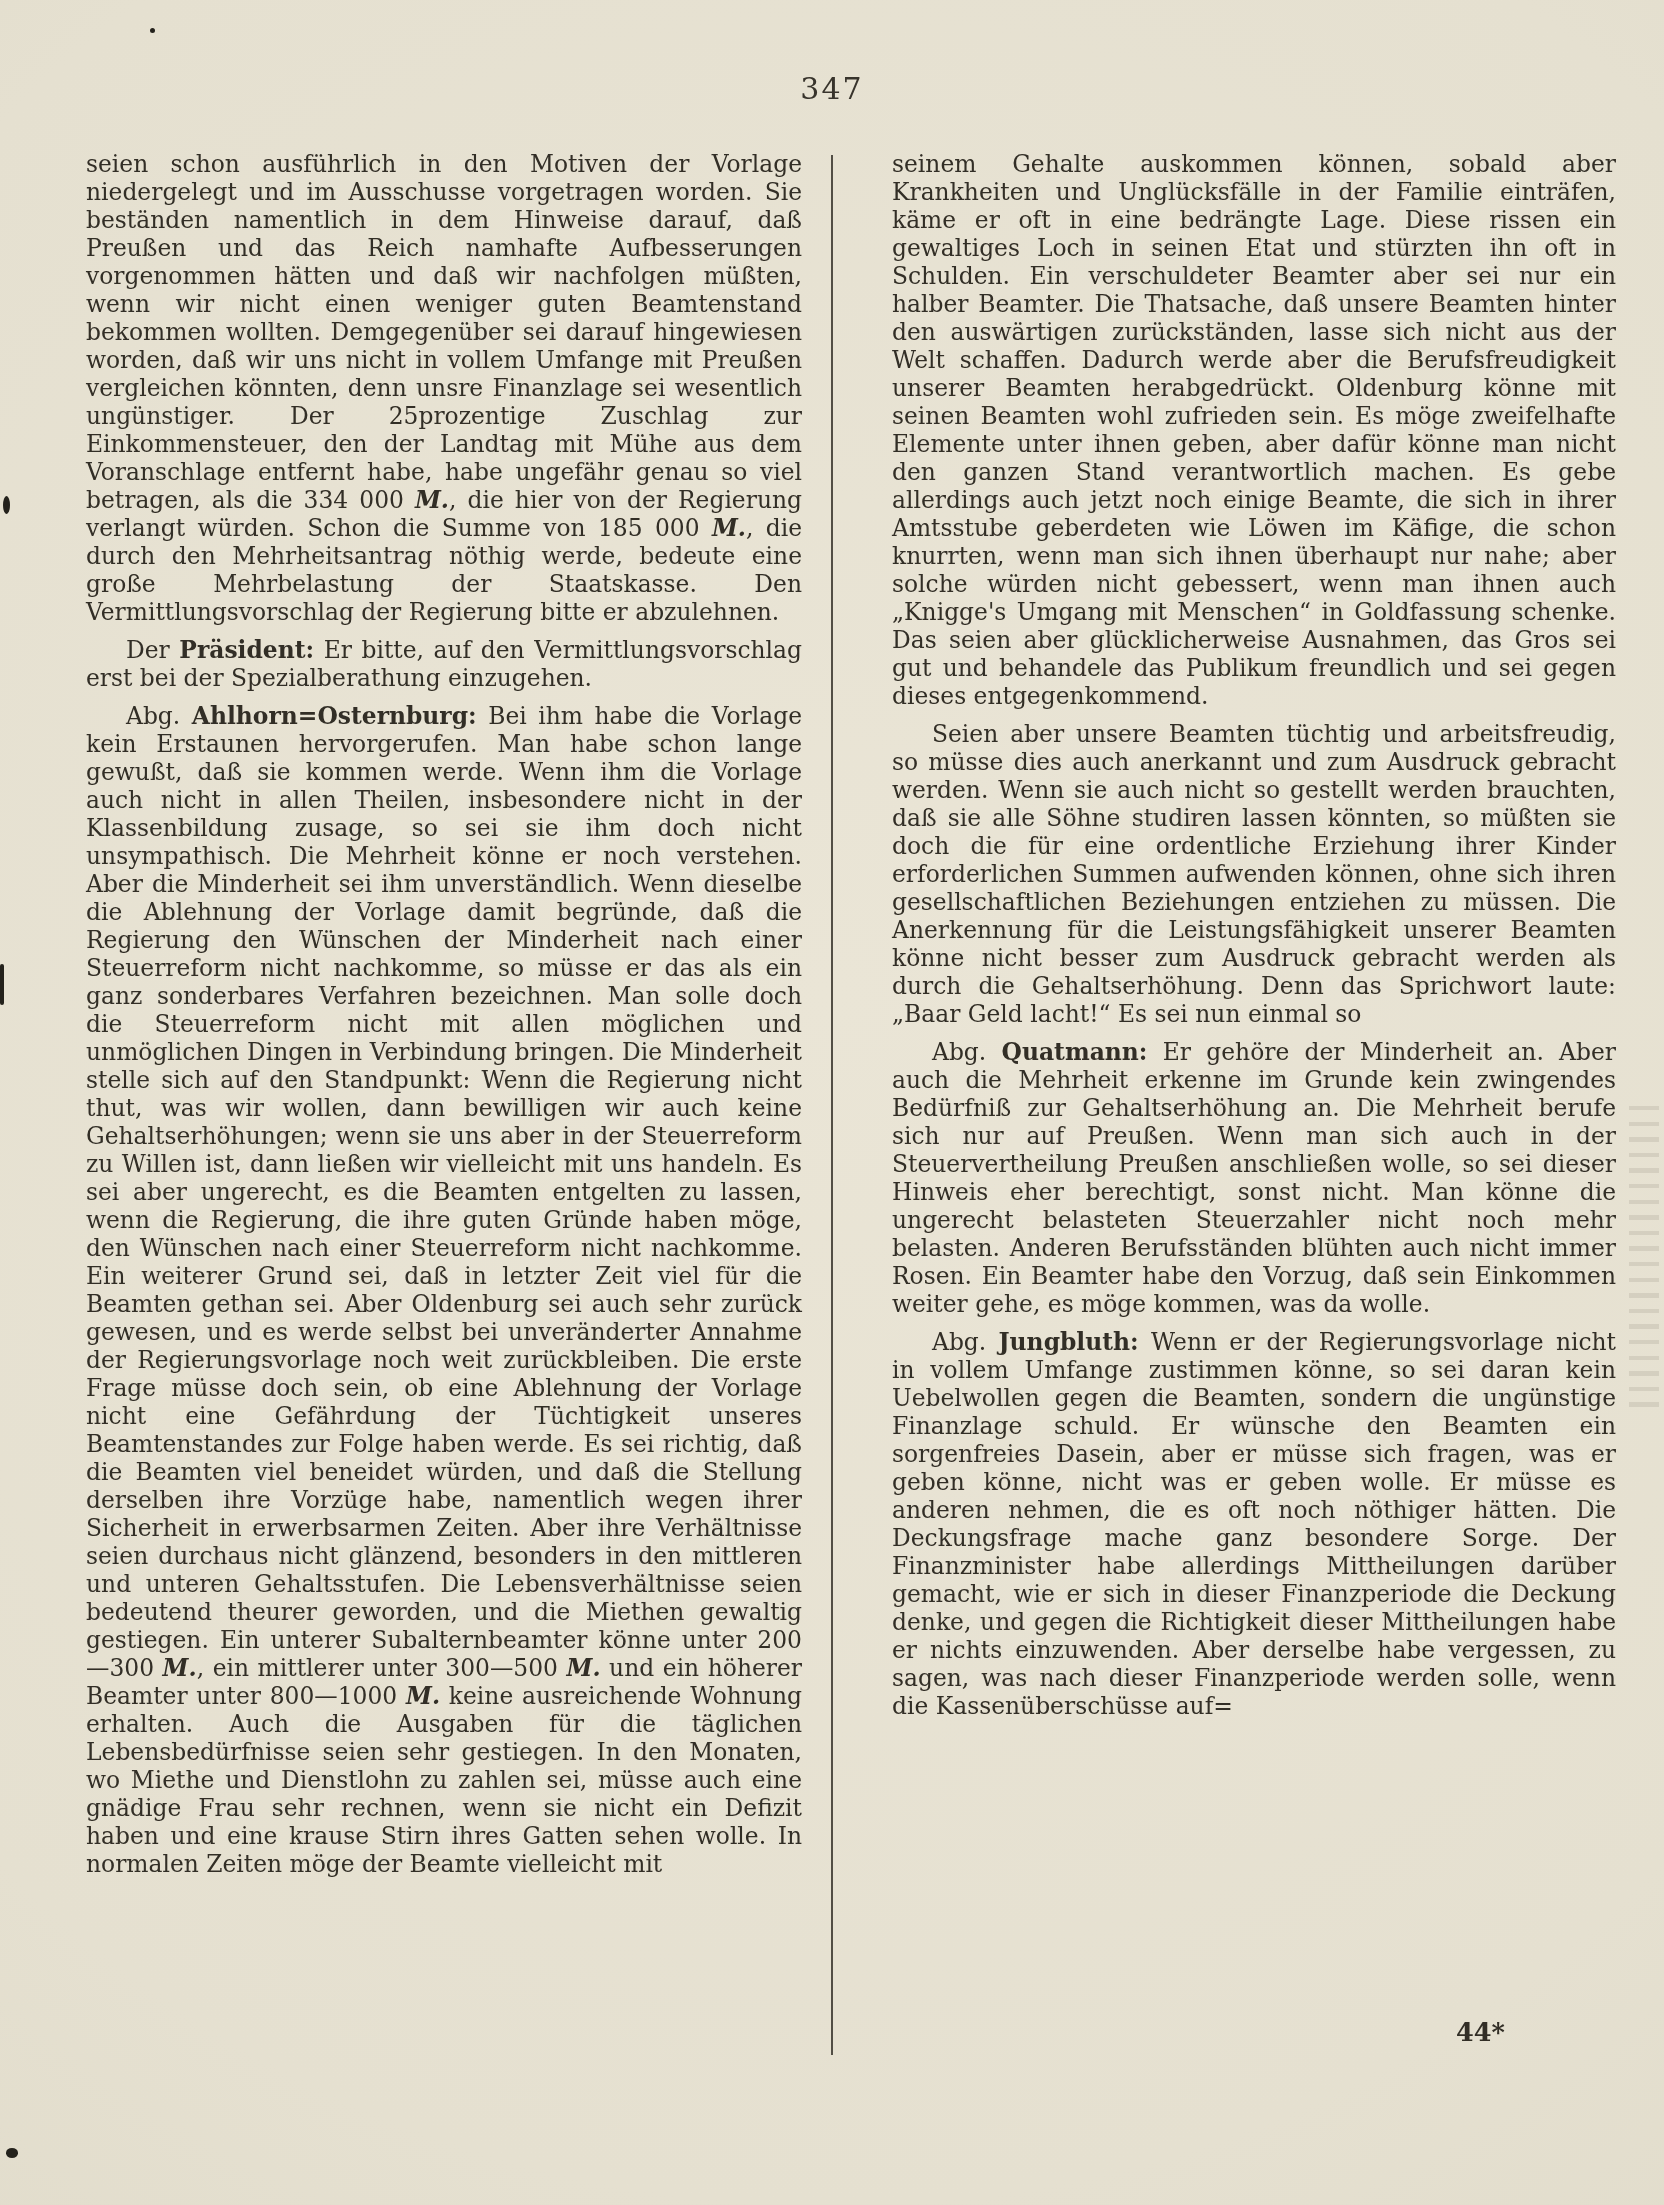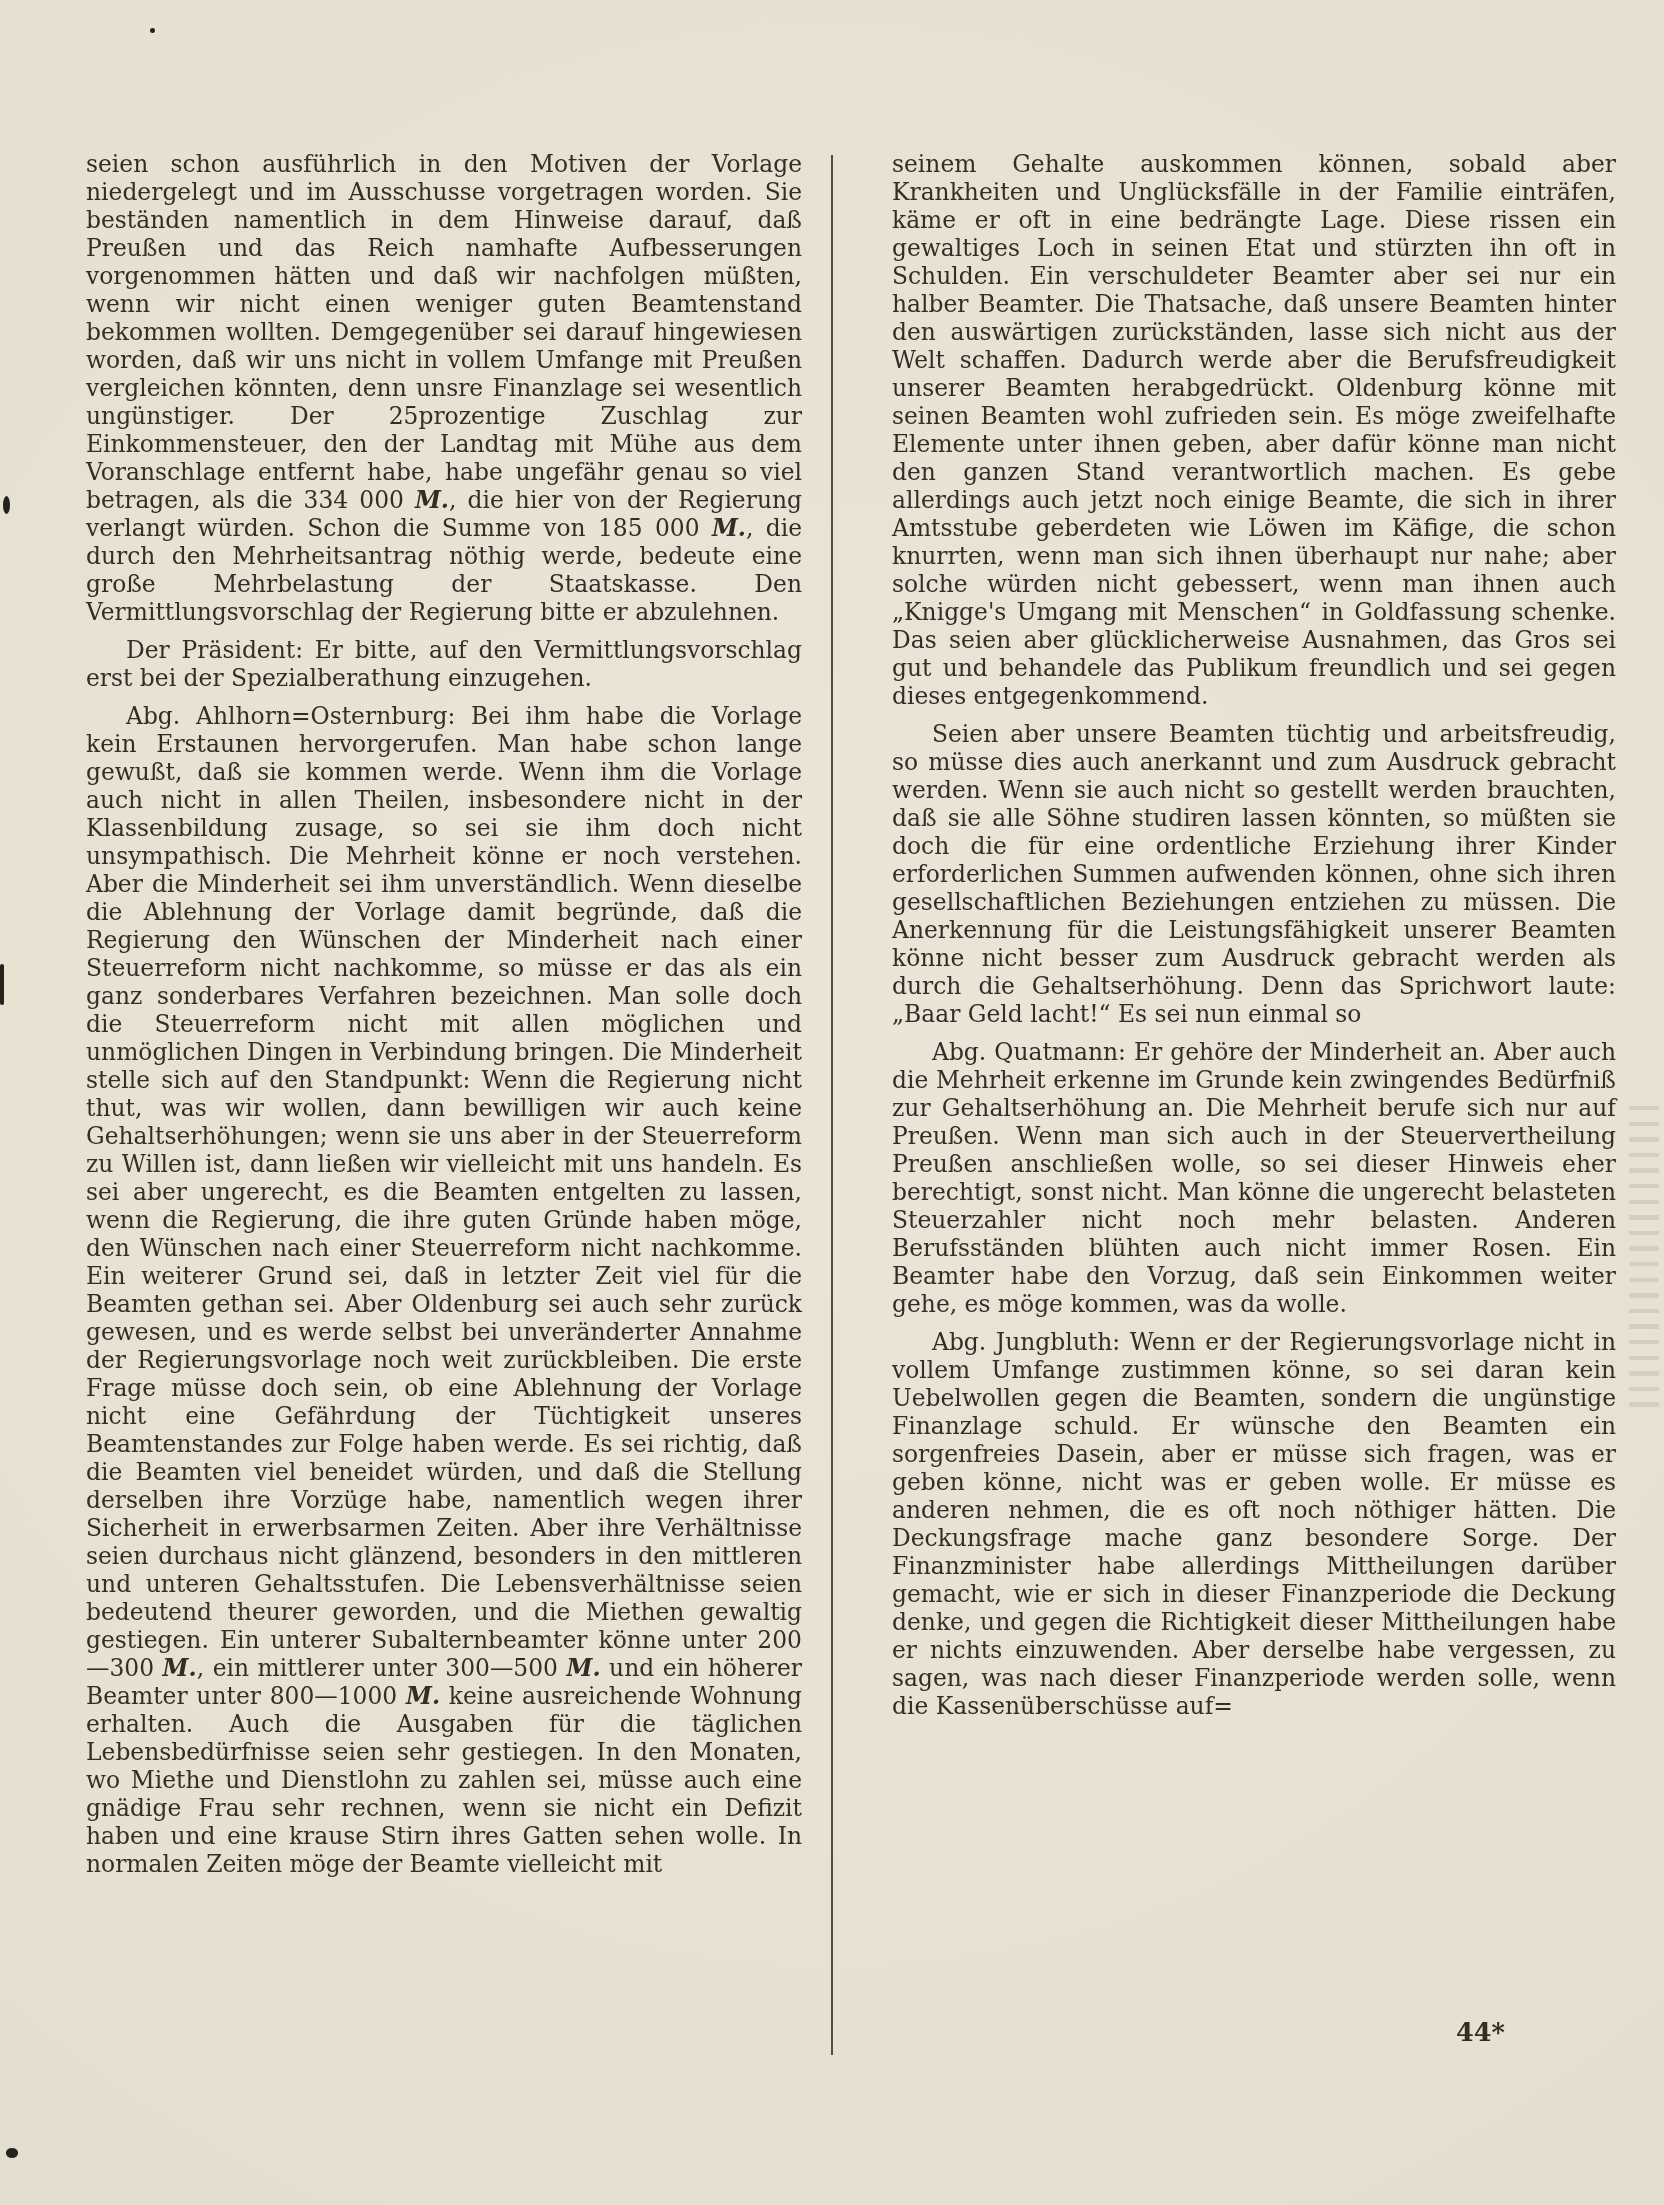--- a/index.html
+++ b/index.html
@@ -41,21 +41,21 @@
     position: absolute;
     left: 831px;
     top: 155px;
     width: 2.1px;
     height: 1900px;
     background: #524e45;
   }
   .para { margin: 0; }
   .para.indent { text-indent: 40px; }
   .para.spaced { margin-top: 10px; }
-  .bold { font-weight: normal; }
+  .bold { font-weight: bold; }
   .italic { font-style: italic; font-weight: bold; }
   .signature-mark {
     position: absolute;
     top: 2017px;
     left: 1456px;
     font-size: 25.5px;
     font-weight: bold;
     color: #322e26;
   }
   .speck {
@@ -75,20 +75,21 @@
     height: 305px;
     opacity: 0.14;
     background: repeating-linear-gradient(to bottom, #6b655a 0 4.3px, transparent 4.3px 15.6px);
     filter: blur(0.7px);
   }
 </style>
 </head>
 <body>
 
 <div class="page">
+  <div class="page-number">347</div>
 
   <div class="column left">
       <p class="para"><span>seien schon ausführlich in den Motiven der Vorlage niedergelegt und im Ausschusse vorgetragen worden. Sie beständen namentlich in dem Hinweise darauf, daß Preußen und das Reich namhafte Aufbesserungen vorgenommen hätten und daß wir nachfolgen müßten, wenn wir nicht einen weniger guten Beamtenstand bekommen wollten. Demgegenüber sei darauf hingewiesen worden, daß wir uns nicht in vollem Umfange mit Preußen vergleichen könnten, denn unsre Finanzlage sei wesentlich ungünstiger. Der 25prozentige Zuschlag zur Einkommensteuer, den der Landtag mit Mühe aus dem Voranschlage entfernt habe, habe ungefähr genau so viel betragen, als die 334 000 </span><span class="italic">M.</span><span>, die hier von der Regierung verlangt würden. Schon die Summe von 185 000 </span><span class="italic">M.</span><span>, die durch den Mehrheitsantrag nöthig werde, bedeute eine große Mehrbelastung der Staatskasse. Den Vermittlungsvorschlag der Regierung bitte er abzulehnen.</span></p>
       <p class="para indent spaced"><span>Der </span><span class="bold">Präsident:</span><span> Er bitte, auf den Vermittlungsvorschlag erst bei der Spezialberathung einzugehen.</span></p>
       <p class="para indent spaced"><span>Abg. </span><span class="bold">Ahlhorn=Osternburg:</span><span> Bei ihm habe die Vorlage kein Erstaunen hervorgerufen. Man habe schon lange gewußt, daß sie kommen werde. Wenn ihm die Vorlage auch nicht in allen Theilen, insbesondere nicht in der Klassenbildung zusage, so sei sie ihm doch nicht unsympathisch. Die Mehrheit könne er noch verstehen. Aber die Minderheit sei ihm unverständlich. Wenn dieselbe die Ablehnung der Vorlage damit begründe, daß die Regierung den Wünschen der Minderheit nach einer Steuerreform nicht nachkomme, so müsse er das als ein ganz sonderbares Verfahren bezeichnen. Man solle doch die Steuerreform nicht mit allen möglichen und unmöglichen Dingen in Verbindung bringen. Die Minderheit stelle sich auf den Standpunkt: Wenn die Regierung nicht thut, was wir wollen, dann bewilligen wir auch keine Gehaltserhöhungen; wenn sie uns aber in der Steuerreform zu Willen ist, dann ließen wir vielleicht mit uns handeln. Es sei aber ungerecht, es die Beamten entgelten zu lassen, wenn die Regierung, die ihre guten Gründe haben möge, den Wünschen nach einer Steuerreform nicht nachkomme. Ein weiterer Grund sei, daß in letzter Zeit viel für die Beamten gethan sei. Aber Oldenburg sei auch sehr zurück gewesen, und es werde selbst bei unveränderter Annahme der Regierungsvorlage noch weit zurückbleiben. Die erste Frage müsse doch sein, ob eine Ablehnung der Vorlage nicht eine Gefährdung der Tüchtigkeit unseres Beamtenstandes zur Folge haben werde. Es sei richtig, daß die Beamten viel beneidet würden, und daß die Stellung derselben ihre Vorzüge habe, namentlich wegen ihrer Sicherheit in erwerbsarmen Zeiten. Aber ihre Verhältnisse seien durchaus nicht glänzend, besonders in den mittleren und unteren Gehaltsstufen. Die Lebensverhältnisse seien bedeutend theurer geworden, und die Miethen gewaltig gestiegen. Ein unterer Subalternbeamter könne unter 200—300 </span><span class="italic">M.</span><span>, ein mittlerer unter 300—500 </span><span class="italic">M.</span><span> und ein höherer Beamter unter 800—1000 </span><span class="italic">M.</span><span> keine ausreichende Wohnung erhalten. Auch die Ausgaben für die täglichen Lebensbedürfnisse seien sehr gestiegen. In den Monaten, wo Miethe und Dienstlohn zu zahlen sei, müsse auch eine gnädige Frau sehr rechnen, wenn sie nicht ein Defizit haben und eine krause Stirn ihres Gatten sehen wolle. In normalen Zeiten möge der Beamte vielleicht mit</span></p>
     </div>
 
   <div class="column-divider"></div>
 
   <div class="column right">

